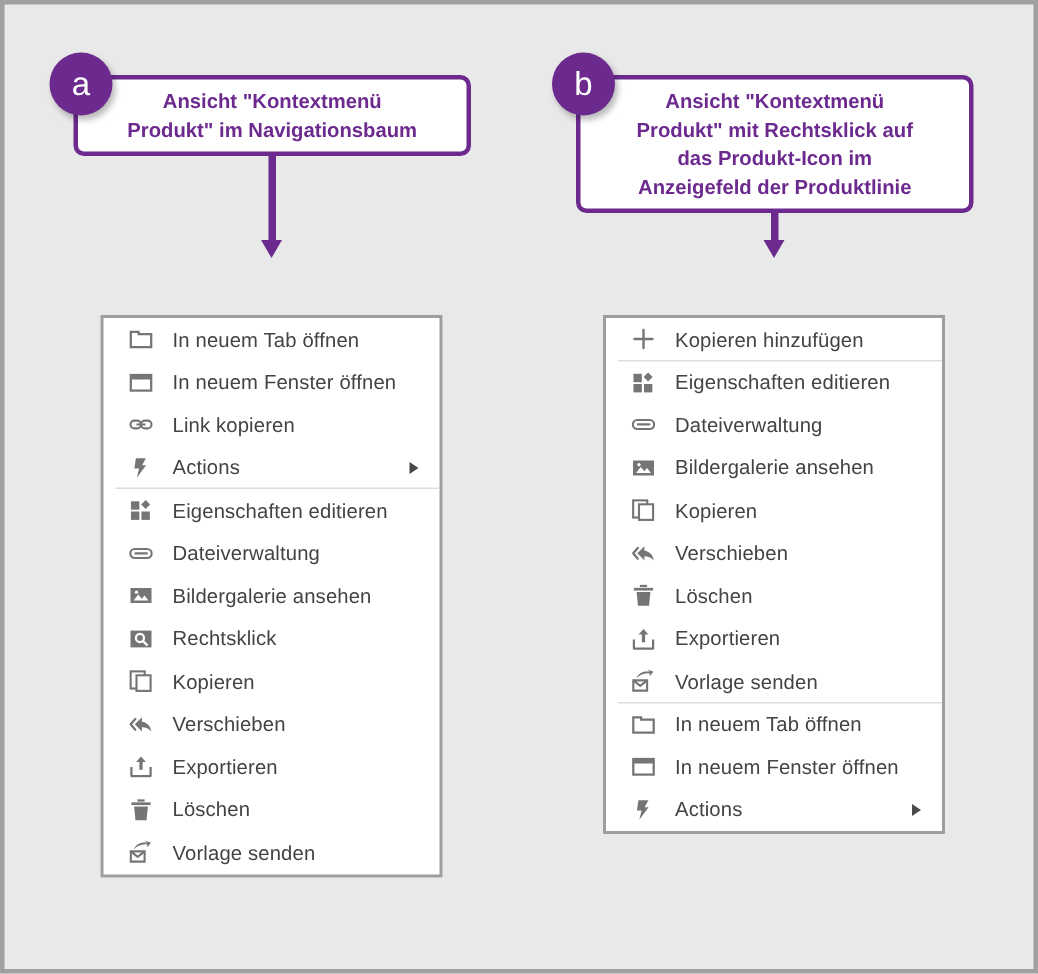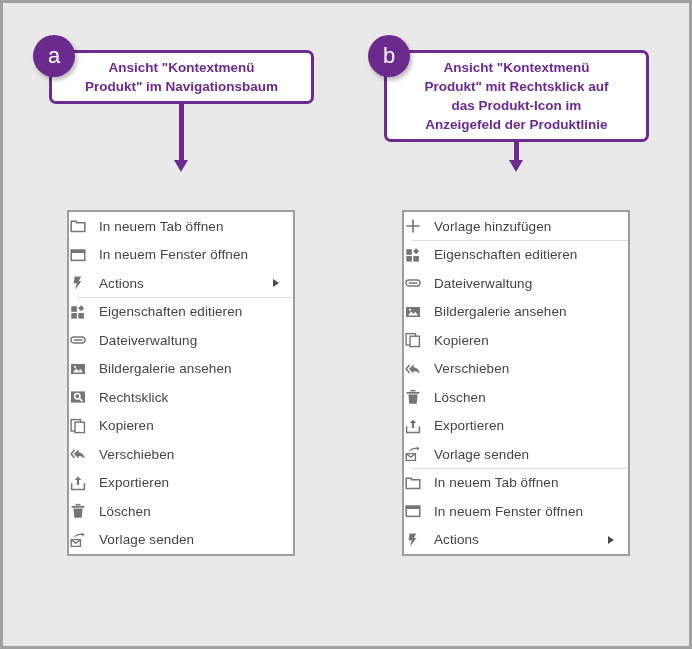--- a/index.html
+++ b/index.html
@@ -87,21 +87,21 @@
     position: absolute;
     box-sizing: border-box;
     background: #ffffff;
     border: 2px solid #9e9e9e;
     z-index: 4;
   }
   .menu-item {
     display: flex;
     align-items: center;
     height: 28.5px;
-    padding-left: 0;
+    padding-left: 16px;
     font-size: 13.5px;
     color: #434343;
     position: relative;
   }
   .menu-item.sep-below::after {
     content: "";
     position: absolute;
     left: 8px;
     right: 0;
     bottom: 0;
@@ -173,20 +173,30 @@
       </div>
       <div class="menu-item">
         <span class="mi-icon">
           <svg width="16" height="16" viewBox="0 0 16 16">
             <rect x="1.2" y="3" width="13.6" height="10.4" fill="none" stroke="currentColor" stroke-width="1.5"></rect>
             <rect x="1.2" y="3" width="13.6" height="3" fill="currentColor"></rect>
           </svg>
         </span>
         <span class="mi-label">In neuem Fenster öffnen</span>
       </div>
+      <div class="menu-item">
+        <span class="mi-icon">
+          <svg width="16" height="16" viewBox="0 0 16 16">
+            <rect x="1" y="5.4" width="7" height="5.2" rx="2.6" fill="none" stroke="currentColor" stroke-width="1.4"></rect>
+            <rect x="8" y="5.4" width="7" height="5.2" rx="2.6" fill="none" stroke="currentColor" stroke-width="1.4"></rect>
+            <rect x="5" y="7.3" width="6" height="1.4" fill="currentColor"></rect>
+          </svg>
+        </span>
+        <span class="mi-label">Link kopieren</span>
+      </div>
       <div class="menu-item sep-below">
         <span class="mi-icon">
           <svg width="16" height="16" viewBox="0 0 16 16">
             <path d="M4.6 1.5h6.6l-2.4 4.6h2.6L5.2 14.5l1.5-6.2H3.6z" fill="currentColor"></path>
           </svg>
         </span>
         <span class="mi-label">Actions</span>
         <span class="mi-submenu"></span>
       </div>
       <div class="menu-item">
@@ -278,21 +288,21 @@
       </div>
     </div>
 
   <div class="menu" id="menu-1" style="left:399px; top:207px; width:228px;">
       <div class="menu-item sep-below">
         <span class="mi-icon">
           <svg width="16" height="16" viewBox="0 0 16 16">
             <path d="M8 2v12M2 8h12" stroke="currentColor" stroke-width="1.6" stroke-linecap="round"></path>
           </svg>
         </span>
-        <span class="mi-label">Vorlage hinzufügen</span>
+        <span class="mi-label">Kopieren hinzufügen</span>
       </div>
       <div class="menu-item">
         <span class="mi-icon">
           <svg width="16" height="16" viewBox="0 0 16 16">
             <rect x="1.3" y="2.2" width="5.6" height="5.6" fill="currentColor"></rect>
             <rect x="1.3" y="9" width="5.6" height="5.6" fill="currentColor"></rect>
             <rect x="8.3" y="9" width="5.6" height="5.6" fill="currentColor"></rect>
             <path d="M11.1 1.3l3 3-3 3-3-3z" fill="currentColor"></path>
           </svg>
         </span>

